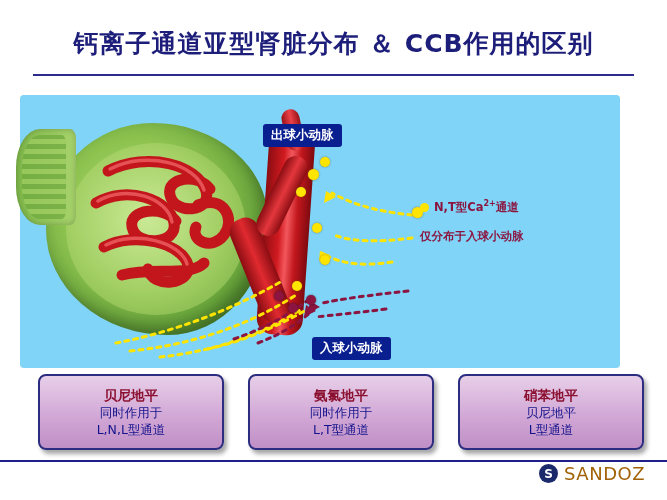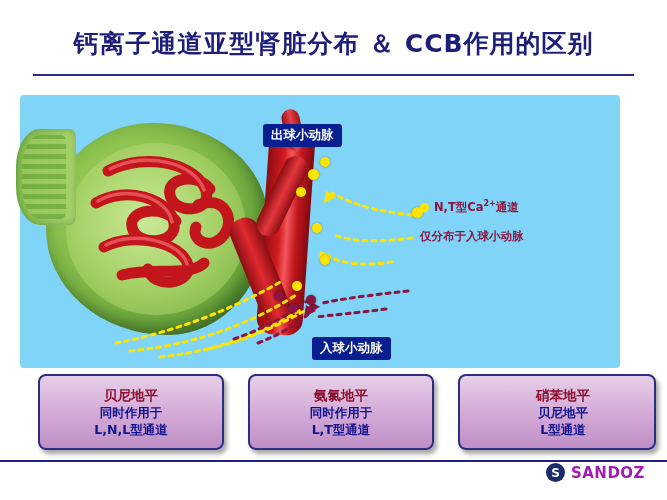--- a/index.html
+++ b/index.html
@@ -112,24 +112,24 @@
   .boxes{position:absolute;left:26px;top:374px;width:615px;height:80px;}
   .dbox{
     position:absolute;top:0;width:182px;height:72px;
     border:2px solid #2c2c80;border-radius:8px;
     background:linear-gradient(180deg,#e7cfe8 0%,#d2a8d6 55%,#bf8fc6 100%);
     box-shadow:3px 4px 4px rgba(0,0,0,.35);
     display:flex;flex-direction:column;align-items:center;justify-content:center;
     text-align:center;line-height:17px;margin-left:10px;
   }
   .dbox .dname{font-size:13.5px;font-weight:bold;color:#8b1030;}
-  .dbox .dline{font-size:12.5px;font-weight:bold;color:#12128c;}
+  .dbox .dline{font-size:12.5px;font-weight:normal;color:#12128c;}
   .dbox1{left:2px;}
   .dbox2{left:212px;}
-  .dbox3{left:422px;padding-left:12px;}
+  .dbox3{left:422px;}
 
   
   .footer-rule{
     position:absolute;left:0;top:460px;width:667px;height:2px;background:#1e1e8c;
   }
   .ref{
     position:absolute;left:26px;top:466px;font-size:10.5px;color:#111;
     font-weight:bold;
   }
   .ghost{
@@ -137,21 +137,21 @@
     white-space:nowrap;
   }
   .brand{
     position:absolute;right:22px;top:463px;display:flex;align-items:center;gap:6px;
   }
   .brand-mark{
     width:19px;height:19px;border-radius:50%;
     background:#1b2a6b;color:#fff;font-size:12px;font-weight:bold;
     display:flex;align-items:center;justify-content:center;
   }
-  .brand-name{font-size:15px;font-weight:bold;color:#a21caf;letter-spacing:.5px;}
+  .brand-name{font-size:18px;font-weight:normal;color:#a16207;letter-spacing:.5px;}
 </style>
 </head>
 <body>
 
 <div class="slide">
 
   <div class="title-bar">
     <div class="title-text">钙离子通道亚型肾脏分布 ＆ CCB作用的区别</div>
   </div>
   <div class="title-rule"></div>

